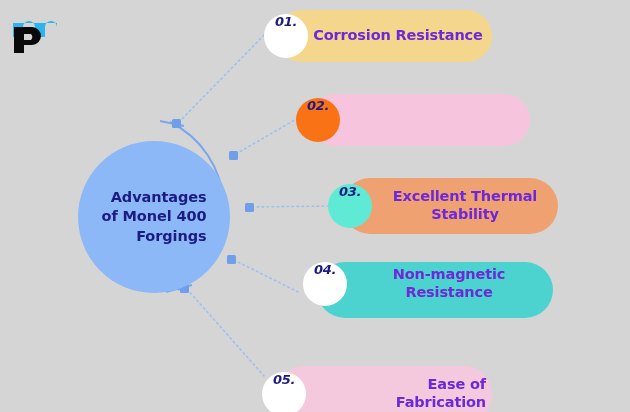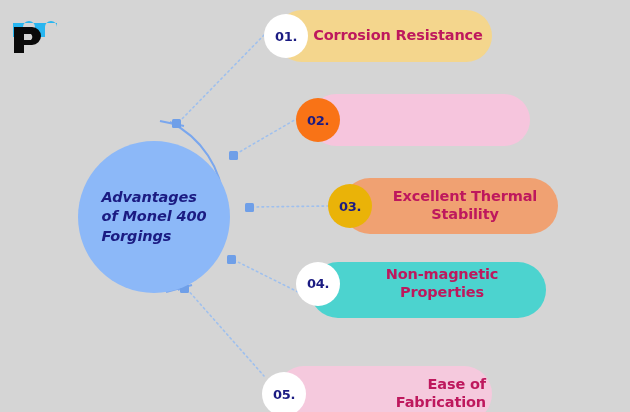--- a/index.html
+++ b/index.html
@@ -49,63 +49,63 @@
     background: #8cb8f8;
     display: flex;
     align-items: center;
     justify-content: center;
   }
   #hub-label {
     color: #1b1b82;
     font-size: 14.5px;
     font-weight: bold;
     line-height: 1.34;
-    text-align: left;
+    text-align: right;
     letter-spacing: -0.1px;
     white-space: pre-line;
     padding: 0 8px;
-    font-style: italic;
   }
 
   
   .row {
     position: absolute;
     display: flex;
     align-items: center;
     height: 52px;
   }
   .pill {
     position: absolute;
     left: 0;
     top: 0;
     height: 52px;
     border-radius: 26px;
   }
   .pill-text {
     position: relative;
-    color: #be185d;
+    color: #6d28d9;
     font-size: 14.5px;
     font-weight: bold;
     line-height: 1.22;
     text-align: center;
     white-space: pre-line;
     letter-spacing: -0.15px;
   }
   .badge {
     position: absolute;
     top: 50%;
     transform: translateY(-50%);
     width: 44px;
     height: 44px;
     border-radius: 50%;
     background: #ffffff;
     display: flex;
-    align-items: center;
+    align-items: flex-start;
     justify-content: center;
     z-index: 3;
+    font-style: italic;
   }
   .badge-text {
     color: #1b1b82;
     font-size: 13px;
     font-weight: bold;
     letter-spacing: -0.3px;
   }
 
   
   #row-1 { left: 264px; top: 10px;  width: 228px; }
@@ -116,21 +116,21 @@
   #row-2 { left: 296px; top: 94px;  width: 234px; }
   #row-2 .pill { left: 14px; width: 220px; }
   #row-2 .badge { left: 0px; }
   #row-2 .pill-text { margin-left: 50px; width: 178px; }
 
   #row-3 { left: 328px; top: 178px; width: 230px; height: 56px; }
   #row-3 .pill { left: 14px; width: 216px; height: 56px; border-radius: 28px; }
   #row-3 .badge { left: 0px; }
   #row-3 .pill-text { margin-left: 50px; width: 174px; }
 
-  #row-4 { left: 296px; top: 262px; width: 250px; height: 43px; }
+  #row-4 { left: 303px; top: 262px; width: 250px; height: 43px; }
   #row-4 .pill { left: 14px; width: 236px; height: 56px; border-radius: 28px; }
   #row-4 .badge { left: 0px; }
   #row-4 .pill-text { margin-left: 50px; width: 192px; }
 
   #row-5 { left: 262px; top: 346px; width: 230px; height: 56px; margin-top: 20px; }
   #row-5 .pill { left: 14px; width: 216px; height: 56px; border-radius: 28px; }
   #row-5 .badge { left: 0px; }
   #row-5 .pill-text { margin-left: 50px; width: 174px; text-align: right; }
 </style>
 </head>
@@ -181,34 +181,34 @@
 
   <div class="row" id="row-2">
     <div class="pill" style="background:#f6c5dd;"></div>
     <div class="badge" style="background: #f97316;">
       <span class="badge-text">02.</span>
     </div>
   </div>
 
   <div class="row" id="row-3">
     <div class="pill" style="background:#f0a172;"></div>
-    <div class="badge" style="background: #eab308;">
+    <div class="badge" style="background: #5eead4;">
       <span class="badge-text">03.</span>
     </div>
     <div class="pill-text">Excellent Thermal
 Stability</div>
   </div>
 
   <div class="row" id="row-4">
     <div class="pill" style="background:#4cd3cf;"></div>
     <div class="badge" style="background: rgb(255, 255, 255);">
       <span class="badge-text">04.</span>
     </div>
     <div class="pill-text">Non-magnetic
-Properties</div>
+Resistance</div>
   </div>
 
   <div class="row" id="row-5">
     <div class="pill" style="background:#f5c9dd;"></div>
     <div class="badge" style="background: rgb(255, 255, 255);">
       <span class="badge-text">05.</span>
     </div>
     <div class="pill-text">Ease of
 Fabrication</div>
   </div>

